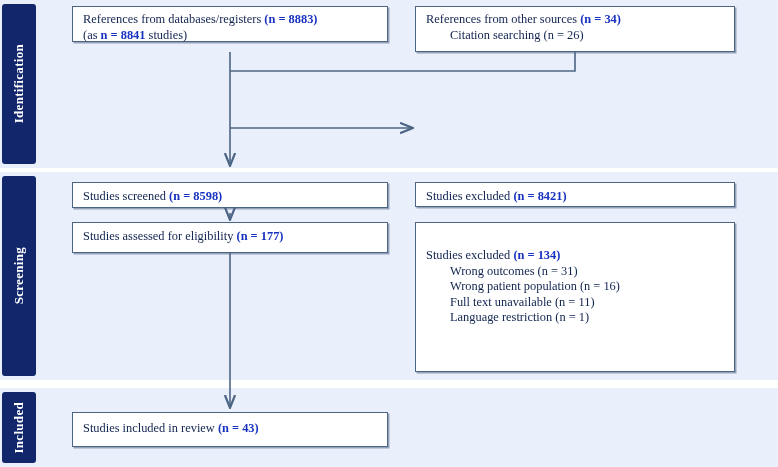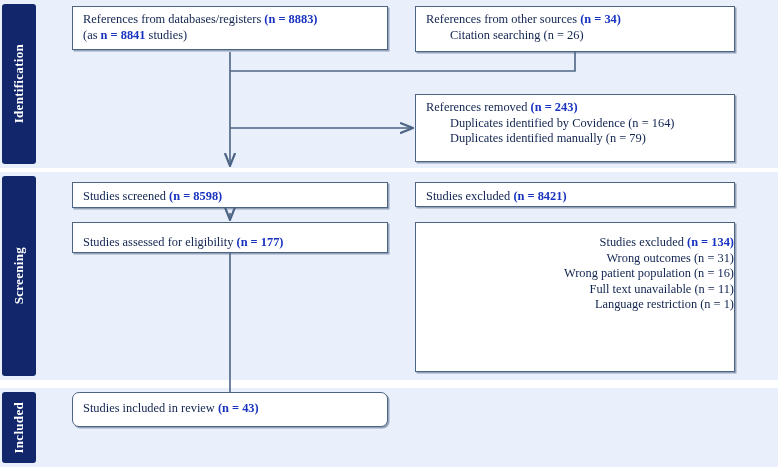--- a/index.html
+++ b/index.html
@@ -69,71 +69,64 @@
       <path d="M575,52 L575,71 L230,71"></path>
 
       <path d="M230,128 L412,128" marker-end="url(#arrow)"></path>
 
       <path d="M230,213 L230,219" marker-end="url(#arrow)"></path>
 
       <path d="M230,253 L230,407" marker-end="url(#arrow)"></path>
     </g>
   </svg>
 
-  <div class="box" style="left:72px;top:6px;width:316px;height:44px;">
+  <div class="box" style="left:72px;top:6px;width:316px;height:36px;">
     <div class="txt">
       <div class="ln"><span>References from databases/registers </span><span class="bl">(n = 8883)</span></div>
       <div class="ln"><span>(as </span><span class="bl">n = 8841</span><span> studies)</span></div>
     </div>
   </div>
 
   <div class="box" style="left:415px;top:6px;width:320px;height:46px;">
     <div class="txt">
       <div class="ln"><span>References from other sources </span><span class="bl">(n = 34)</span></div>
       <div class="ln ind">Citation searching (n = 26)</div>
     </div>
   </div>
 
-  <div class="box" style="left:415px;top:94px;width:320px;height:68px;">
-    <div class="txt">
-      <div class="ln"><span>References removed </span><span class="bl">(n = 243)</span></div>
-      <div class="ln ind">Duplicates identified by Covidence (n = 164)</div>
-      <div class="ln ind">Duplicates identified manually (n = 79)</div>
-    </div>
-  </div>
 
   <div class="box" style="left:72px;top:182px;width:316px;height:26px;">
     <div class="txt" style="padding-top:6px;">
       <div class="ln"><span>Studies screened </span><span class="bl">(n = 8598)</span></div>
     </div>
   </div>
 
   <div class="box" style="left:415px;top:182px;width:320px;height:25px;">
     <div class="txt" style="padding-top:6px;">
       <div class="ln"><span>Studies excluded </span><span class="bl">(n = 8421)</span></div>
     </div>
   </div>
 
   <div class="box" style="left:72px;top:222px;width:316px;height:31px;">
-    <div class="txt" style="padding-top:12px;">
+    <div class="txt" style="padding-top:6px;">
       <div class="ln"><span>Studies assessed for eligibility </span><span class="bl">(n = 177)</span></div>
     </div>
   </div>
 
   <div class="box" style="left:415px;top:222px;width:320px;height:150px;">
-    <div class="txt" style="padding-top:12px;text-align:right;">
+    <div class="txt" style="padding-top:25px;">
       <div class="ln"><span>Studies excluded </span><span class="bl">(n = 134)</span></div>
       <div id="exclusion-reasons">
           <div class="ln ind">Wrong outcomes (n = 31)</div>
           <div class="ln ind">Wrong patient population (n = 16)</div>
           <div class="ln ind">Full text unavailable (n = 11)</div>
           <div class="ln ind">Language restriction (n = 1)</div>
         </div>
     </div>
   </div>
 
-  <div class="box" style="left:72px;top:392px;width:316px;height:35px;border-radius:7px;">
+  <div class="box" style="left:72px;top:412px;width:316px;height:35px;">
     <div class="txt" style="padding-top:8px;">
       <div class="ln"><span>Studies included in review </span><span class="bl">(n = 43)</span></div>
     </div>
   </div>
 
 </div>
 
 </body></html>

